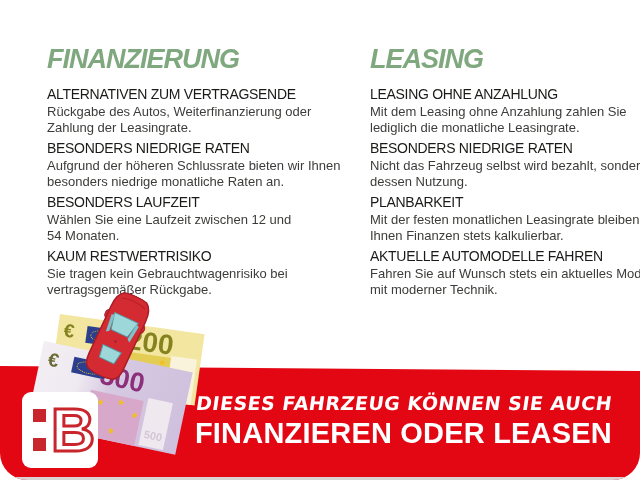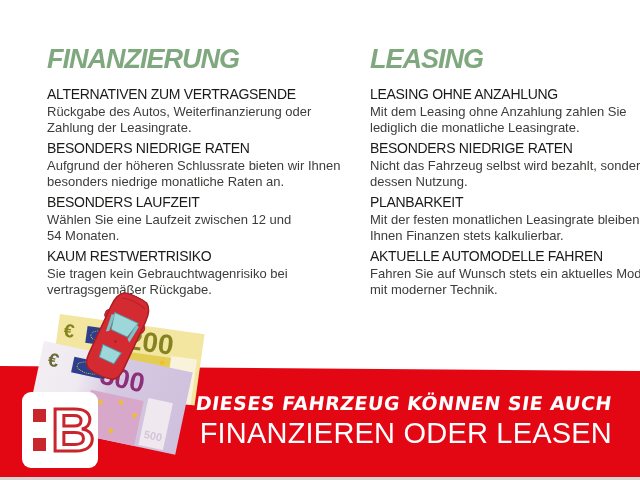--- a/index.html
+++ b/index.html
@@ -1,18 +1,18 @@
 <!DOCTYPE html>
 <html><head>
 <meta charset="utf-8">
 <style>
   html,body { margin:0; padding:0; background:#fff; }
   .stage {
     position:relative; width:640px; height:480px; overflow:hidden;
-    background:#ffffff; font-family:"Liberation Sans", sans-serif;
+    background:#ffffff; font-family:"Liberation Sans", sans-serif;border-radius:27px;
   }
 
   
   .col { position:absolute; top:46px; }
   .col-left  { left:47px;  width:302px; }
   .col-right { left:370px; width:285px; }
 
   .col-title {
     margin:0 0 12px 0; font-size:27px; line-height:27px;
     font-style:italic; font-weight:bold; letter-spacing:-1px;
@@ -37,21 +37,21 @@
   .banner-text {
     position:absolute; right:28px; top:391px; z-index:6;
     text-align:right; color:#ffffff;
   }
   .banner-tagline {
     font-family:"DejaVu Sans", sans-serif; font-weight:bold;
     font-size:19px; line-height:24px; letter-spacing:0.5px;
     transform:skewX(-8deg); margin-bottom:2px;
   }
   .banner-headline {
-    font-weight:normal; font-size:29px; line-height:32px; letter-spacing:0.2px;
+    font-weight:bold; font-size:29px; line-height:32px; letter-spacing:0.2px;
   }
   .bottom-strip {
     position:absolute; left:0; bottom:0; width:640px; height:3px;
     background:#d9d2d3; z-index:7;
   }
 
   
   .note { position:absolute; transform-origin:top left; }
   .note-200 {
     left:60px; top:314px; width:146px; height:72px;

